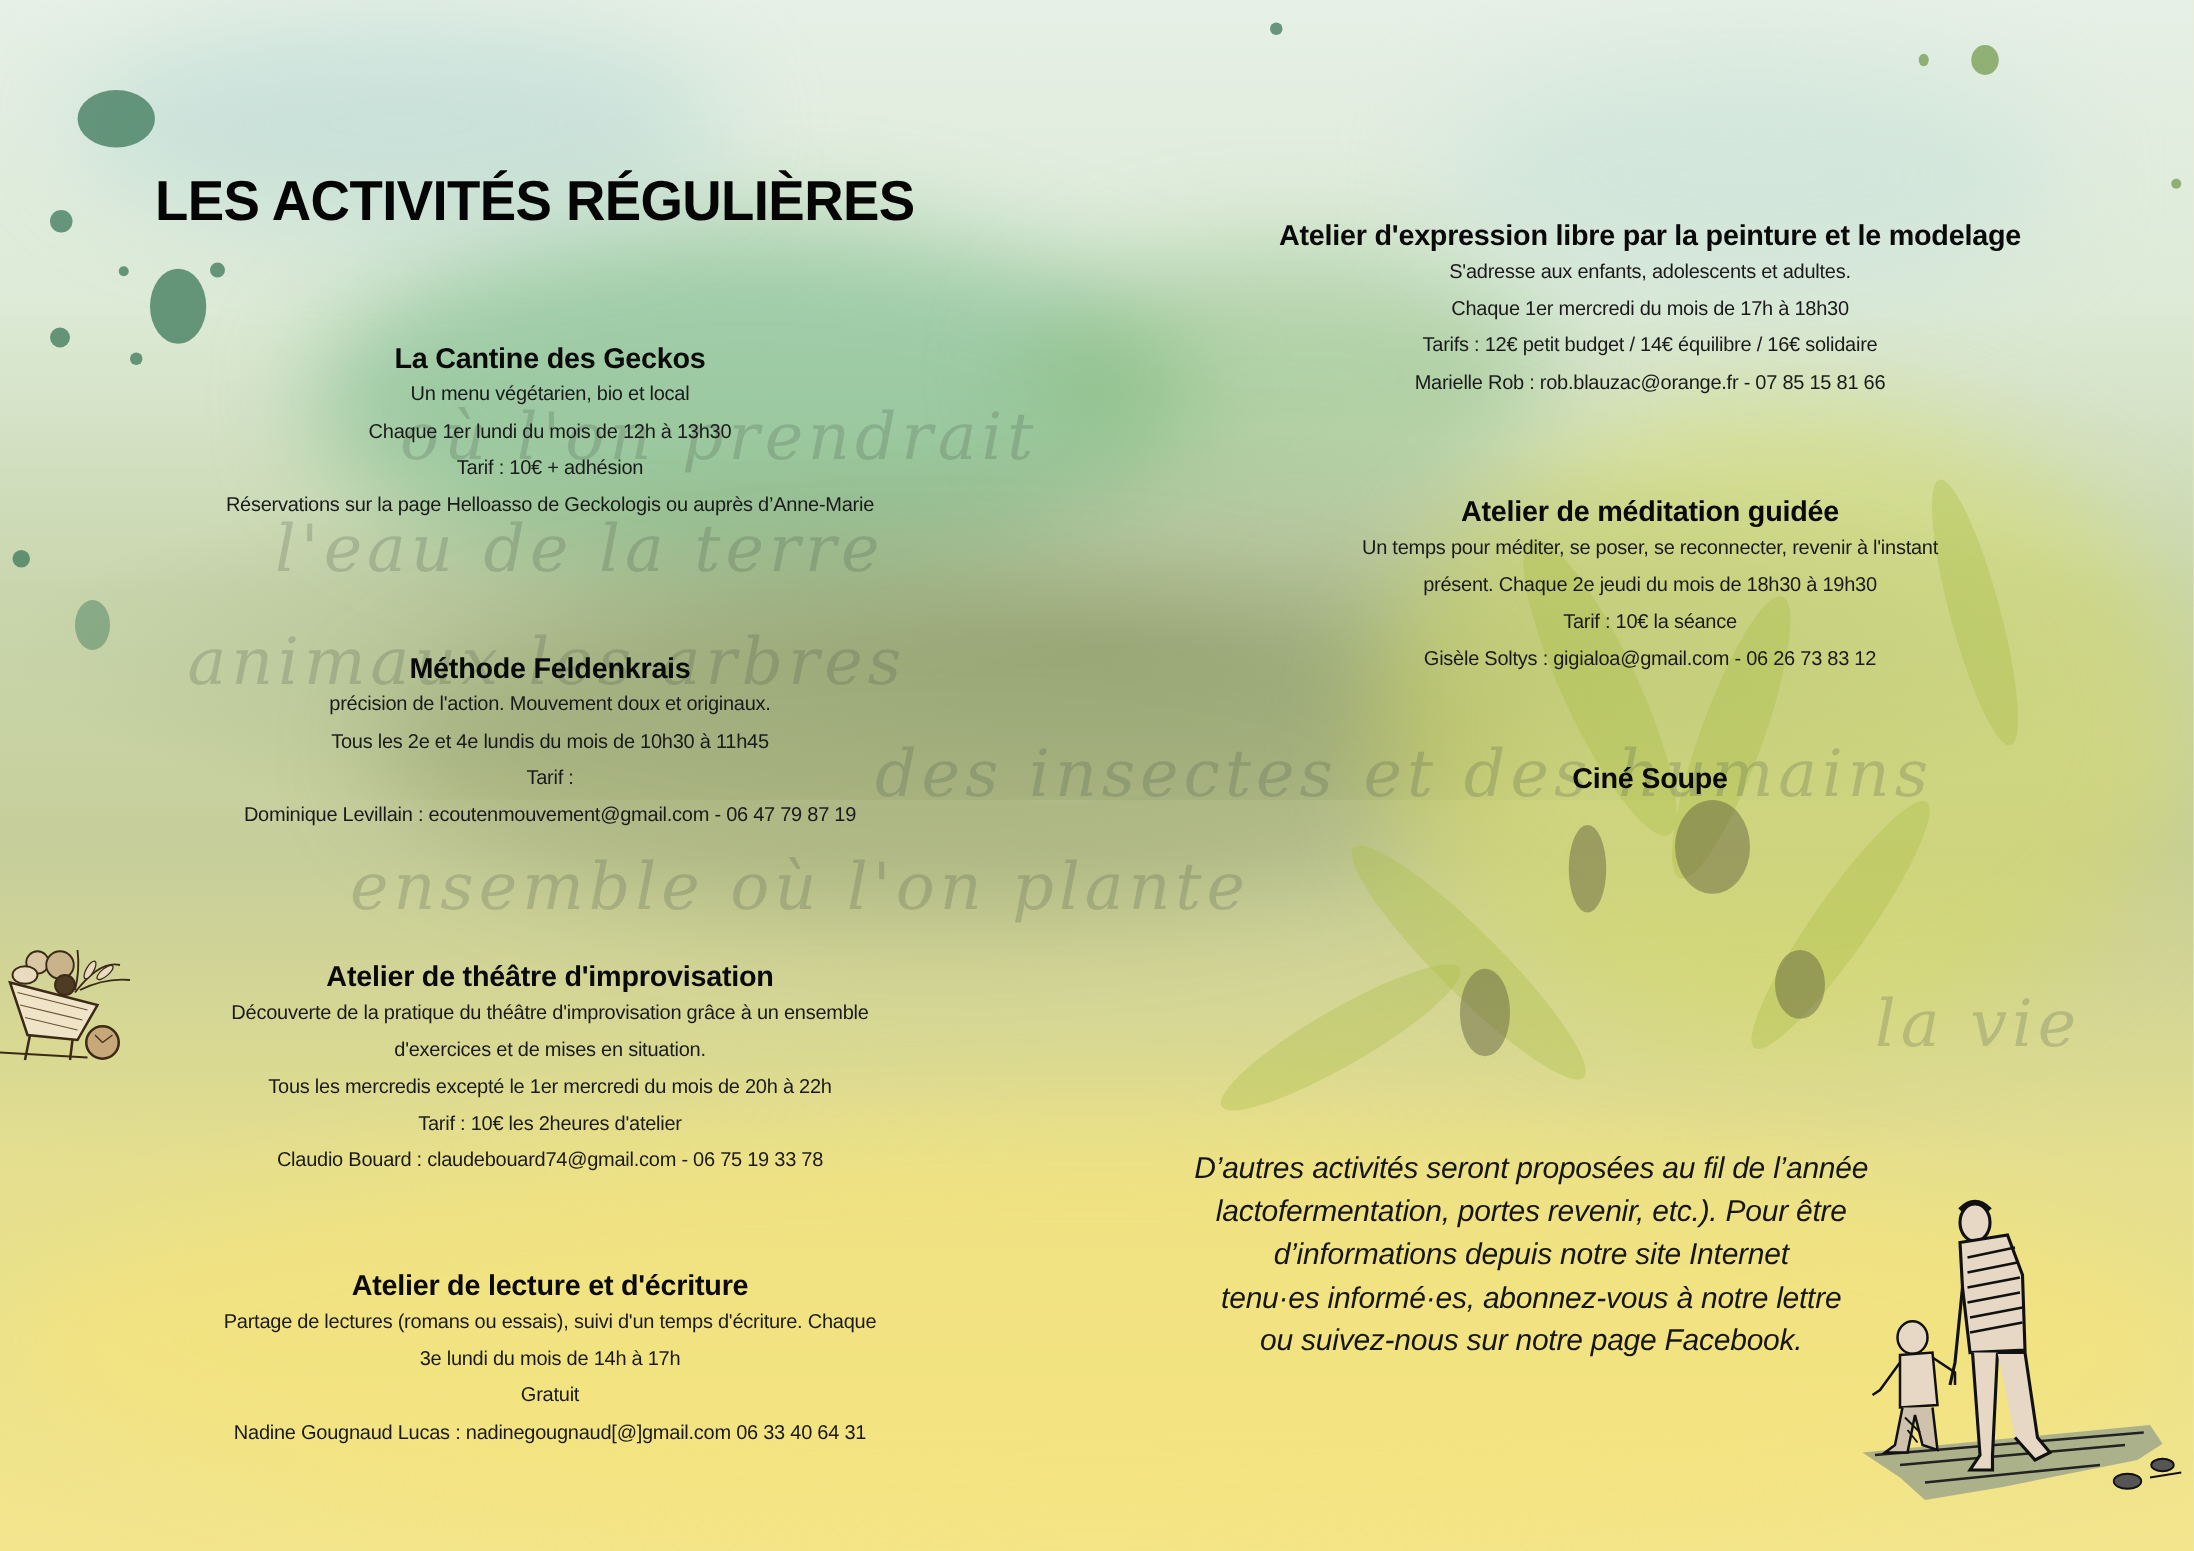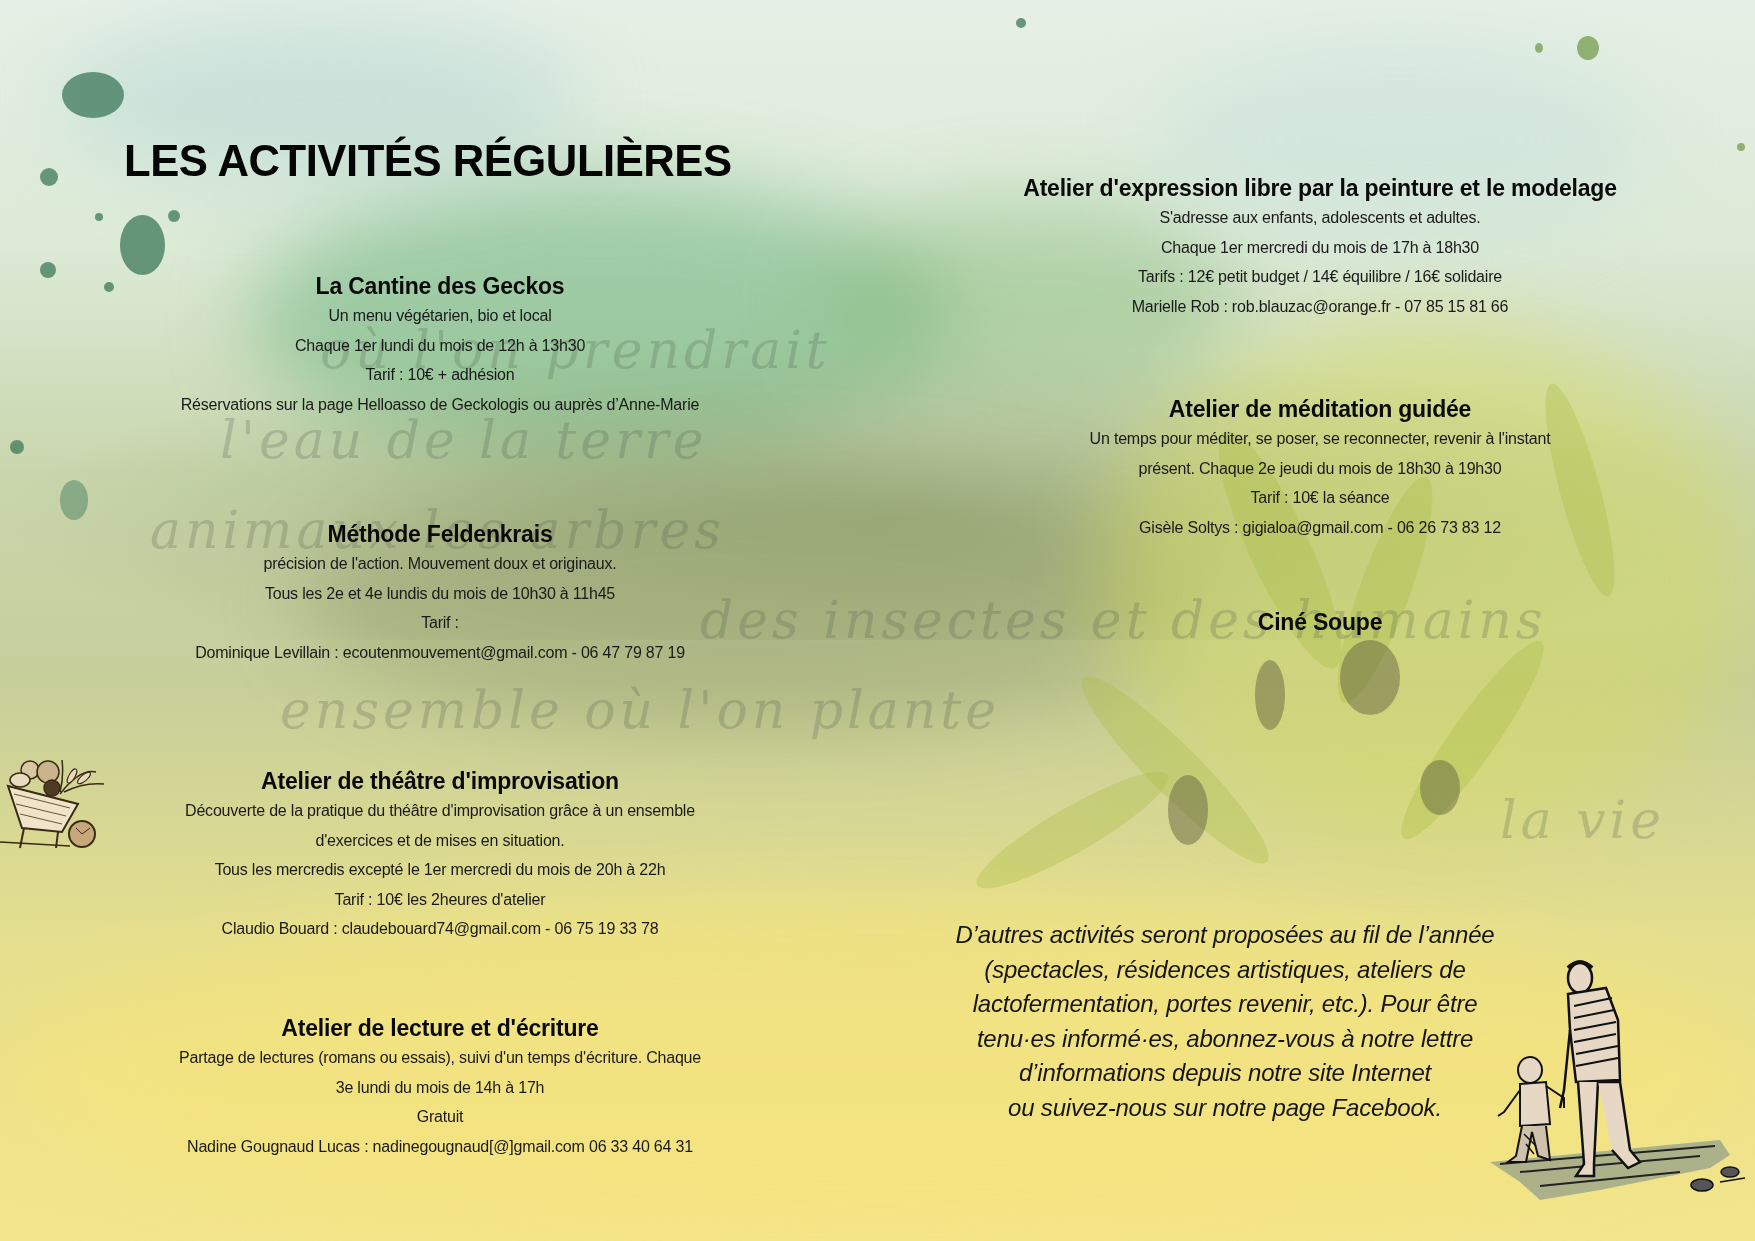--- a/index.html
+++ b/index.html
@@ -155,24 +155,23 @@
       <p>Gisèle Soltys : gigialoa@gmail.com - 06 26 73 83 12</p>
     </div>
 
     <div class="block" style="top:593px;">
       <h2>Ciné Soupe</h2>
     </div>
   </div>
 
   <div class="info-note">
     <div>D’autres activités seront proposées au fil de l’année</div>
-    <div>(spectacles, résidences artistiques, ateliers de</div>
     <div>lactofermentation, portes revenir, etc.). Pour être</div>
+    <div>d’informations depuis notre site Internet</div>
     <div>tenu·es informé·es, abonnez-vous à notre lettre</div>
-    <div>d’informations depuis notre site Internet</div>
     <div>ou suivez-nous sur notre page Facebook.</div>
   </div>
 </div>
 
 <div class="illus" style="left:0;top:748px;width:110px;height:105px;">
   <svg width="110" height="105" viewBox="0 0 110 105">
     <path d="M8 38 L78 56 L62 84 L22 80 Z" fill="#efe3c8" stroke="#3a2a16" stroke-width="2"></path>
     <path d="M14 46 L70 60 M16 56 L66 68 M20 66 L62 76" stroke="#6b5436" stroke-width="1"></path>
     <circle cx="82" cy="86" r="13" fill="#c7a87a" stroke="#3a2a16" stroke-width="2"></circle>
     <path d="M82 86 L76 80 M82 86 L90 80" stroke="#3a2a16" stroke-width="1"></path>

